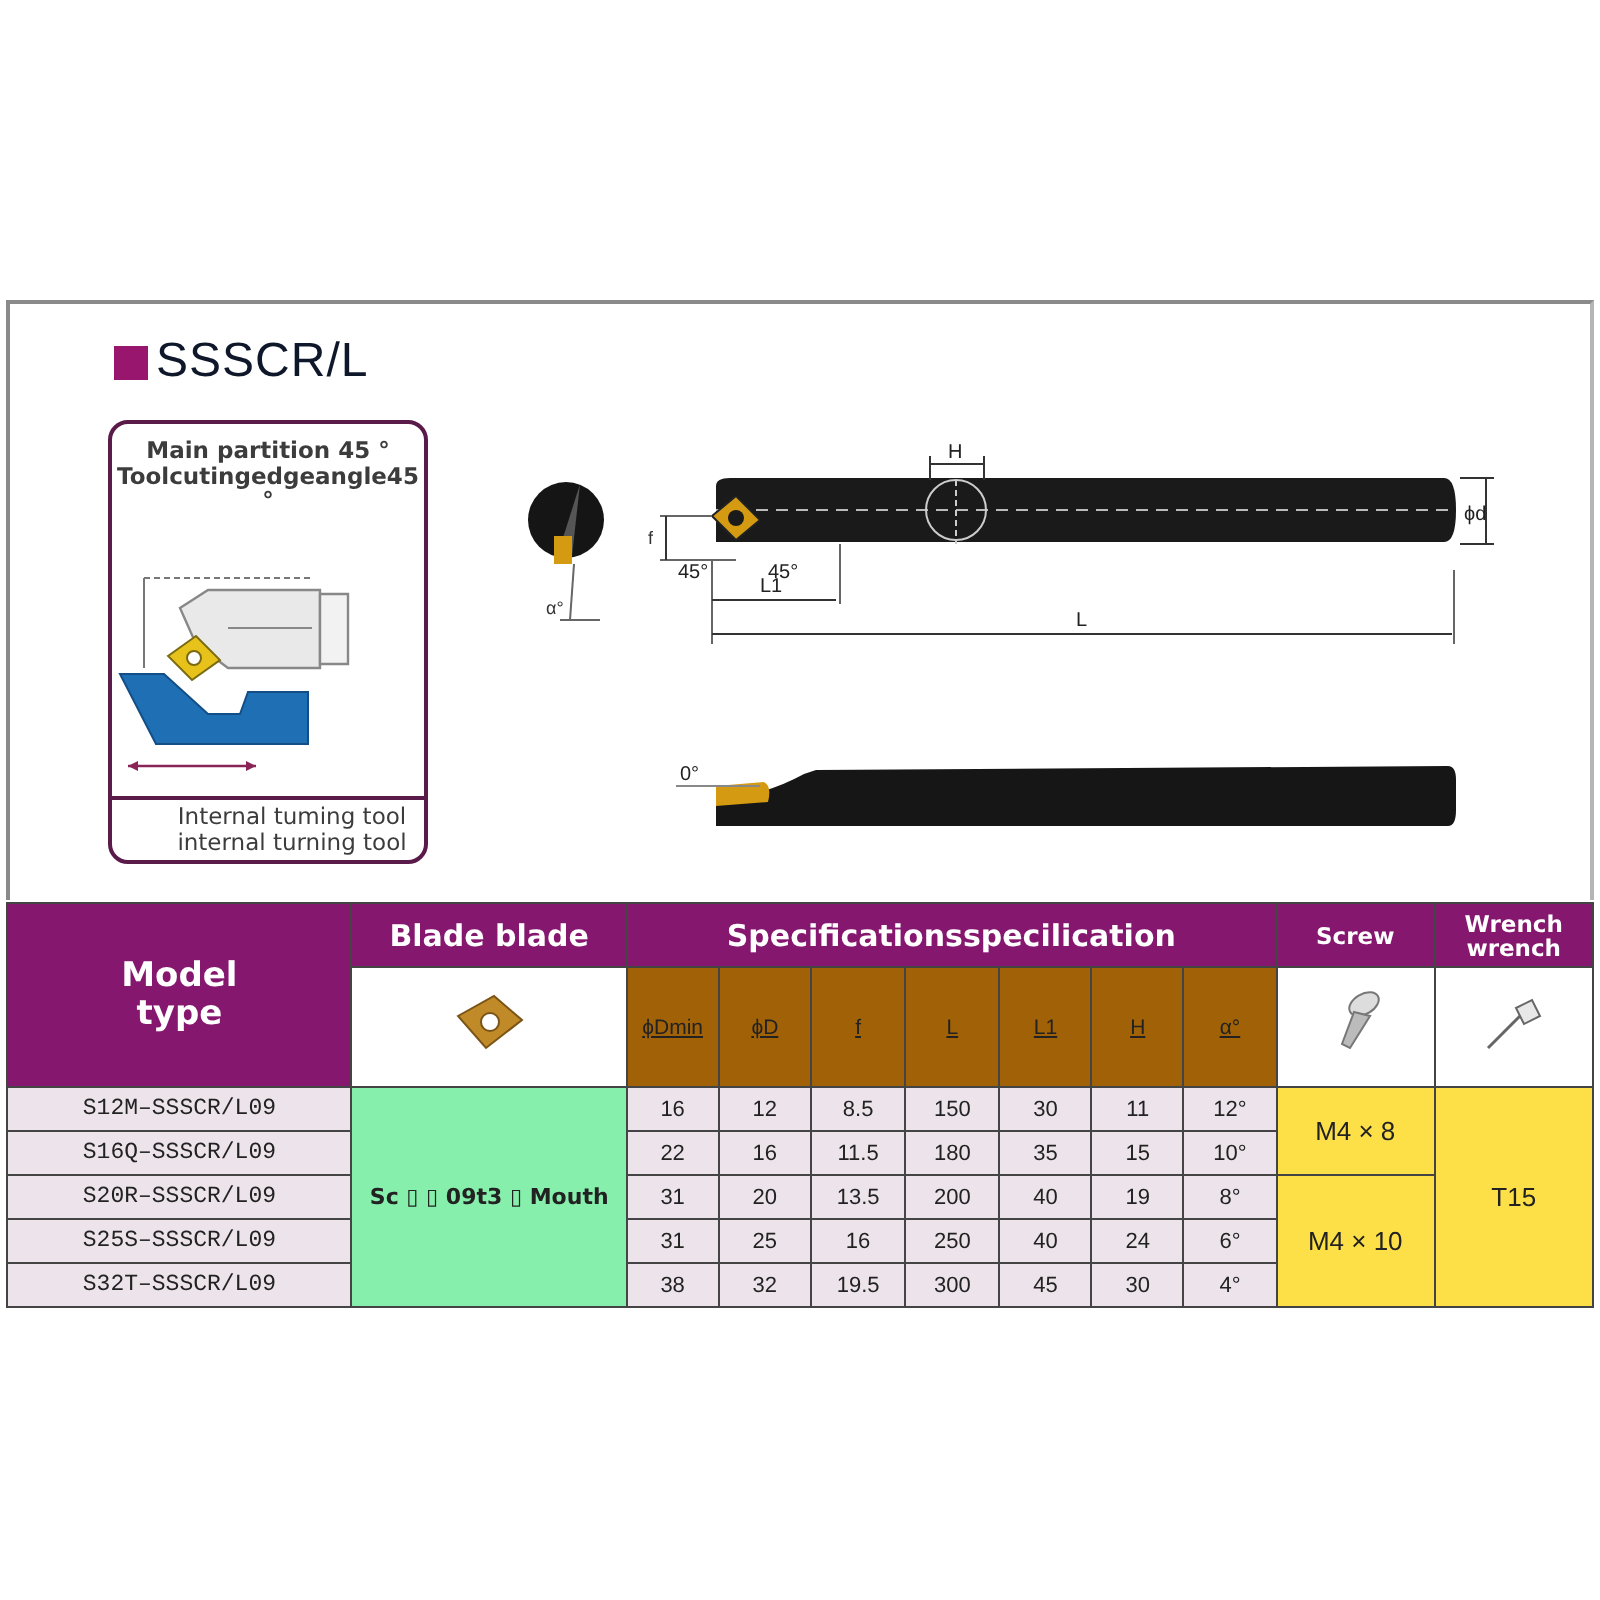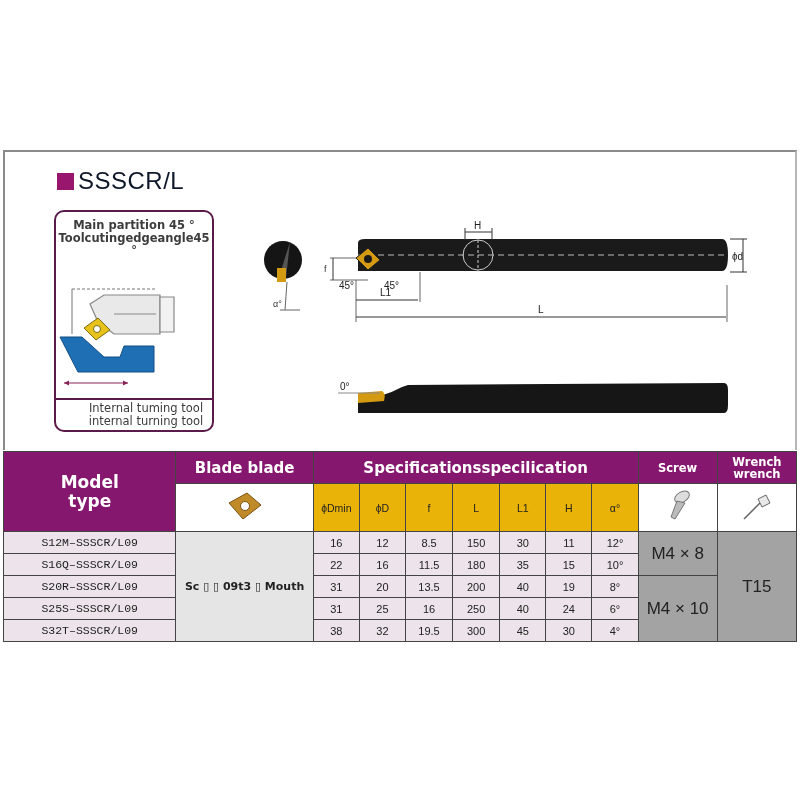--- a/index.html
+++ b/index.html
@@ -39,26 +39,26 @@
 
     table.spec {
       position: absolute; left: 3px; top: 451px; width: 794px; border-collapse: collapse;
       font-family: "Liberation Sans", sans-serif;
     }
     table.spec td, table.spec th { border: 1.5px solid #444; text-align: center; vertical-align: middle; }
     .hdr { background: #86176f; color: #fff; font-family: "DejaVu Sans", sans-serif; font-weight: bold; }
     .hdr-big { font-size: 15px; }
     .hdr-model { font-size: 17px; line-height: 19px; margin-top: 11px; }
     .hdr-small { font-size: 11.5px; line-height: 12px; }
-    .sub { background: #eab308; font-size: 10.5px; color: #222; height: 48px; }
+    .sub { background: #a16207; font-size: 10.5px; color: #222; height: 60px; text-decoration: underline; }
     .white { background: #fff; }
     .cell { background: #ece4ea; font-size: 11px; color: #222; height: 22px; }
     .model { background: #ece4ea; font-size: 11.5px; color: #222; font-family: Liberation Mono, monospace; }
-    .blade-name { background: #e5e5e5; font-family: "DejaVu Sans", sans-serif; font-weight: bold; font-size: 11px; }
-    .plain { background: #a3a3a3; font-size: 17px; color: #222; }
+    .blade-name { background: #86efac; font-family: "DejaVu Sans", sans-serif; font-weight: bold; font-size: 11px; }
+    .plain { background: #fde047; font-size: 13px; color: #222; }
   </style>
 </head>
 <body>
 
 <div class="frame"></div>
 
 <div class="title">
   <span class="sq"></span>
   <span class="txt">SSSCR/L</span>
 </div>

